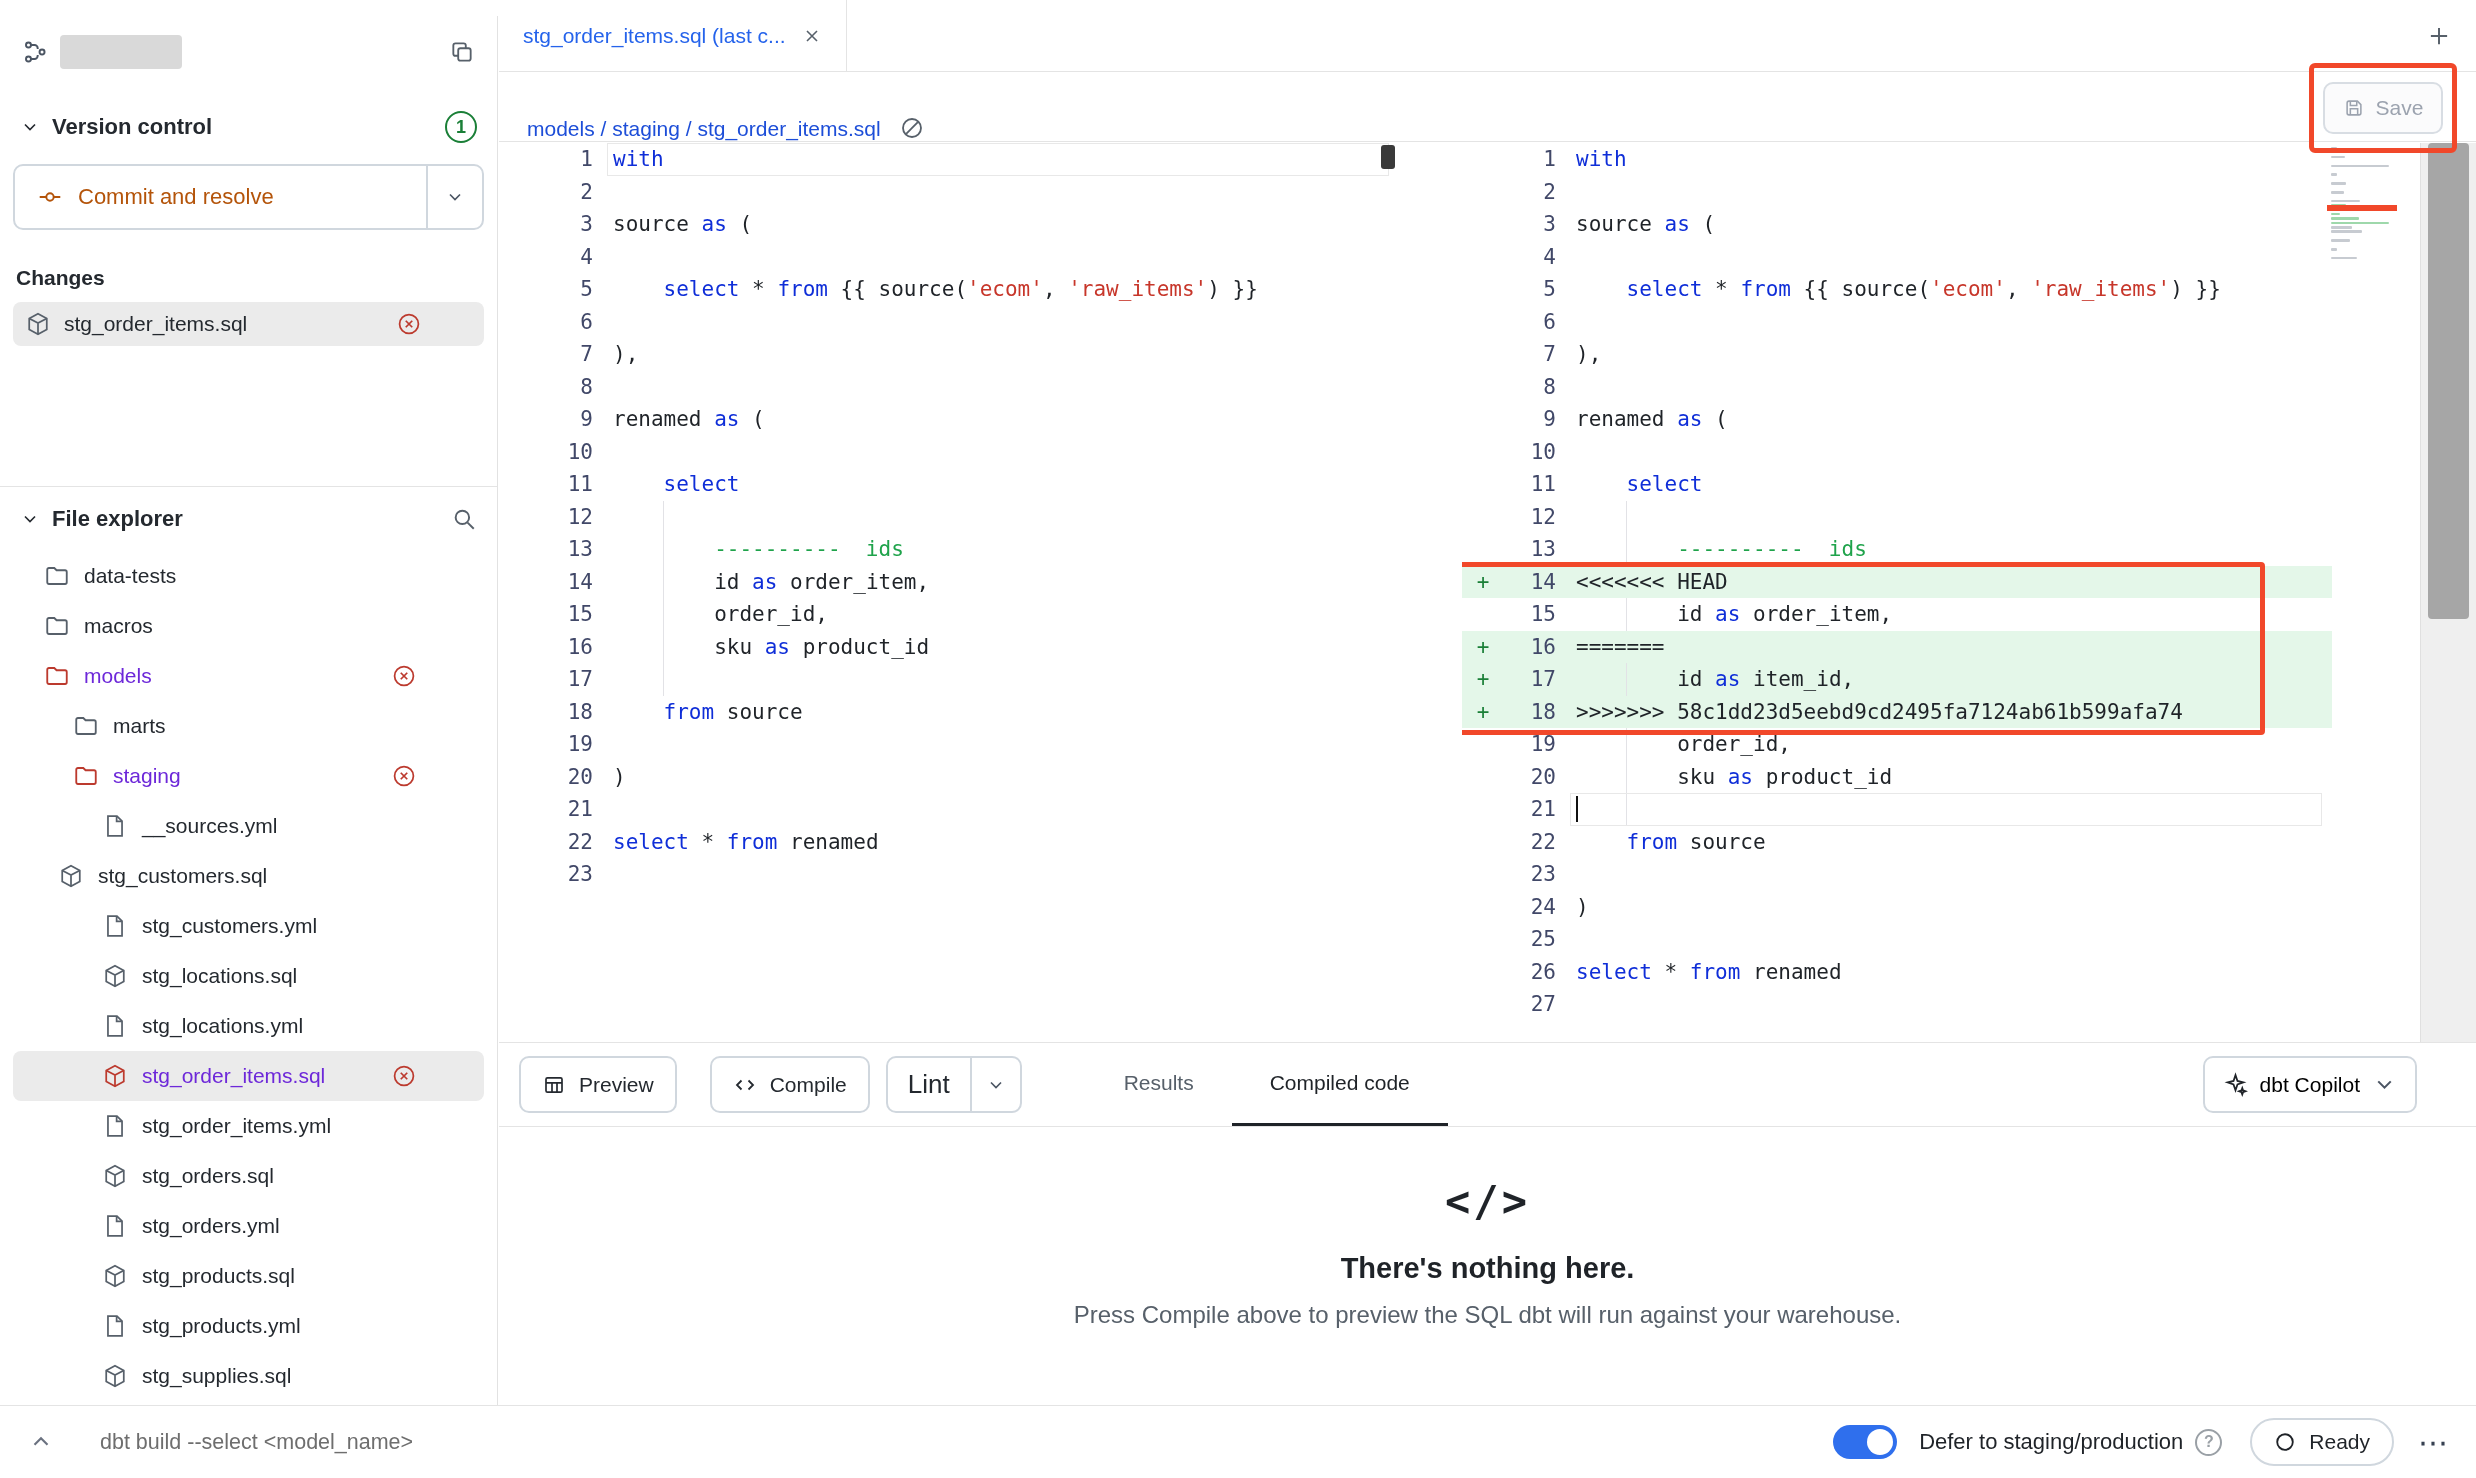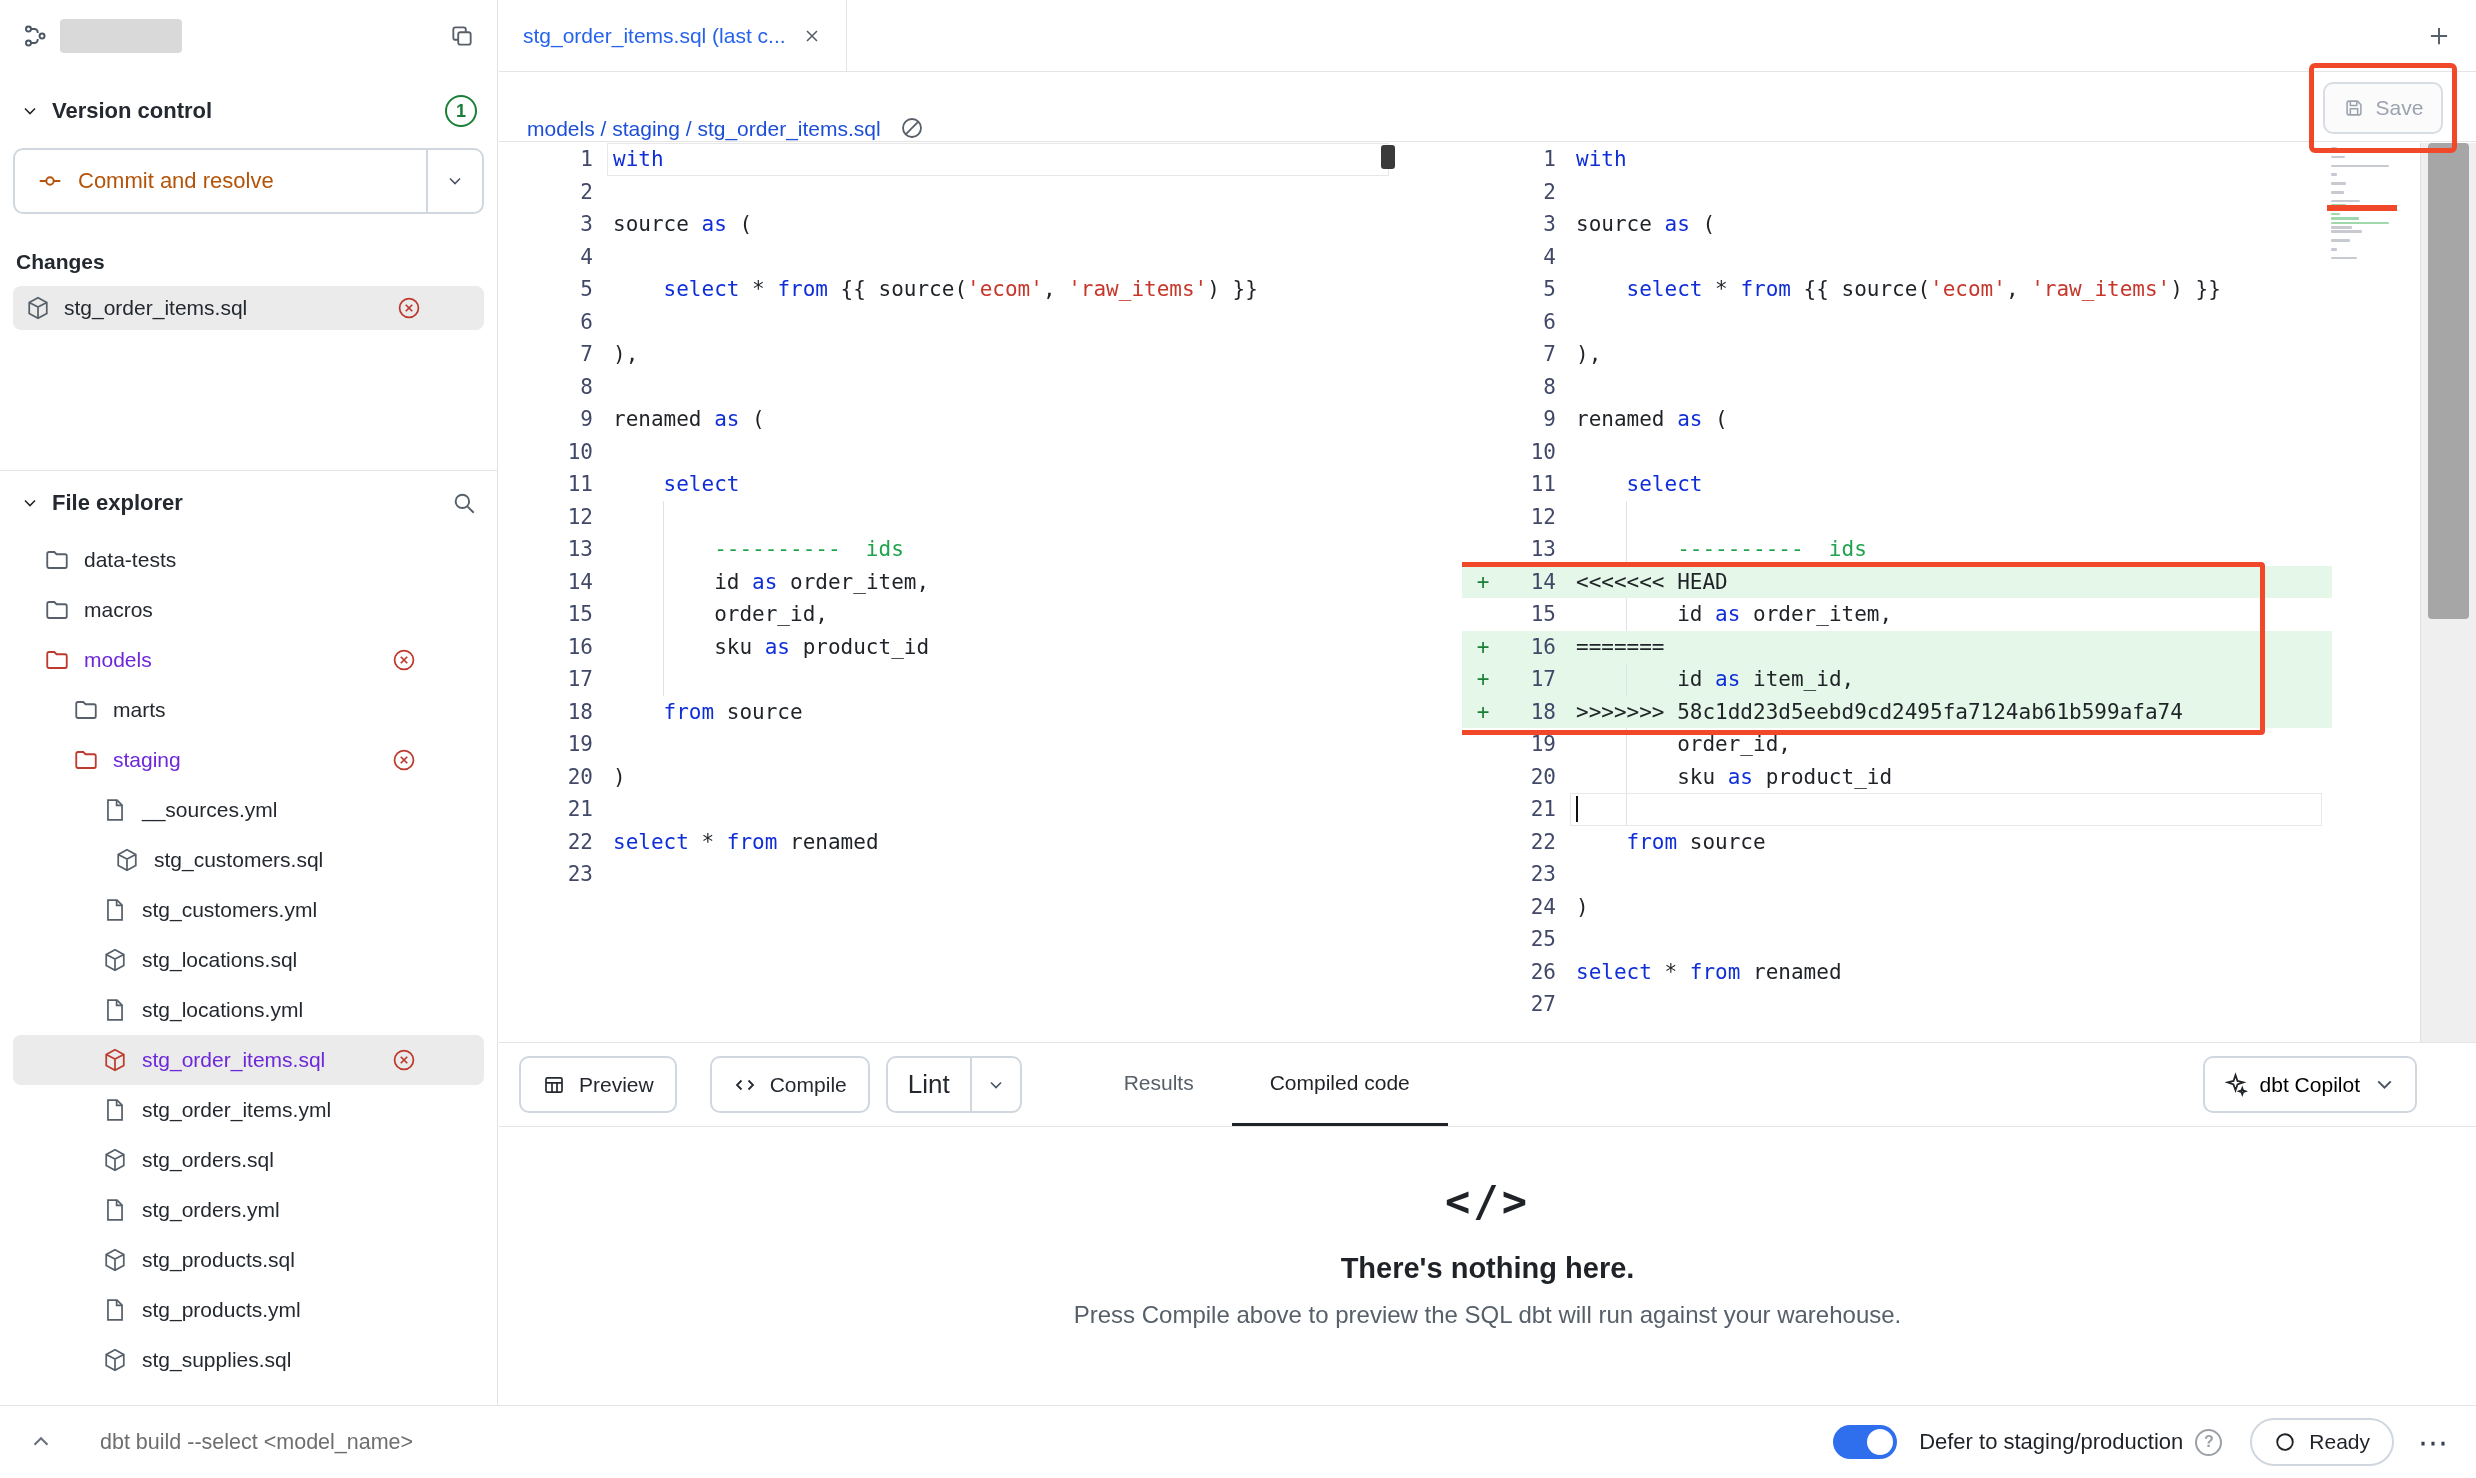--- a/index.html
+++ b/index.html
@@ -4,21 +4,21 @@
 <style>
   * { margin:0; padding:0; box-sizing:border-box; }
   html,body { width:2476px; height:1478px; }
   body { font-family:"Liberation Sans",sans-serif; color:#24292f; background:#fff; }
   .app { position:relative; width:2476px; height:1478px; overflow:hidden; background:#fff; }
   svg { display:block; }
   .icon20 svg { width:20px; height:20px; }
   .icon24 svg { width:26px; height:26px; }
 
   
-  .sidebar { position:absolute; left:0; top:0; width:498px; height:1405px; border-right:1px solid #e2e2e2; background:#fff; z-index:10; }
+  .sidebar { position:absolute; left:0; top:16px; width:498px; height:1405px; border-right:1px solid #e2e2e2; background:#fff; z-index:10; }
   .sb-top { display:flex; align-items:center; height:72px; padding:0 22px; }
   .logo-ph { width:122px; height:34px; background:#d9d9d9; border-radius:4px; margin-left:12px; }
   .sb-spacer { flex:1; }
   .vc-header { display:flex; align-items:center; height:50px; padding:0 20px; gap:12px; margin-top:14px; cursor:pointer; }
   .vc-label { font-size:22px; font-weight:700; }
   .vc-badge { margin-left:auto; width:32px; height:32px; border:2px solid #1a7f37; color:#1a7f37; border-radius:50%; font-size:18px; font-weight:700; display:flex; align-items:center; justify-content:center; }
   .commit-btn { display:flex; align-items:stretch; margin:12px 13px 0; height:66px; border:2px solid #d0d7de; border-radius:10px; background:#fff; overflow:hidden; cursor:pointer; }
   .commit-main { display:flex; align-items:center; gap:15px; padding:0 22px; flex:1; color:#b4540a; font-size:22px; font-weight:500;text-align:center; }
   .commit-caret { display:flex; align-items:center; justify-content:center; width:56px; border-left:2px solid #d0d7de; color:#4b5563; }
   .changes-label { margin:36px 16px 12px; font-size:21px; font-weight:700; }
@@ -251,21 +251,21 @@
           </div>
           <div class="tree-row" style="padding-left: 102px;">
             <span class="ticon">
               <svg viewBox="0 0 24 24" fill="none" stroke="currentColor" stroke-width="1.6">
                 <path d="M5.5 2.8h8.3l4.7 4.7v13.7H5.5z"></path>
                 <path d="M13.5 3v4.8h4.8"></path>
               </svg>
             </span>
             <span class="tlabel">__sources.yml</span>
           </div>
-          <div class="tree-row" style="padding-left: 114px;">
+          <div class="tree-row" style="padding-left: 58px;">
             <span class="ticon">
               <svg viewBox="0 0 24 24" fill="none" stroke="currentColor" stroke-width="1.6">
                 <path d="M12 2.6l8.1 4.3v10.2L12 21.4l-8.1-4.3V6.9z"></path>
                 <path d="M3.9 6.9L12 11.2l8.1-4.3M12 11.2v10.2"></path>
               </svg>
             </span>
             <span class="tlabel">stg_customers.sql</span>
           </div>
           <div class="tree-row" style="padding-left: 102px;">
             <span class="ticon">

